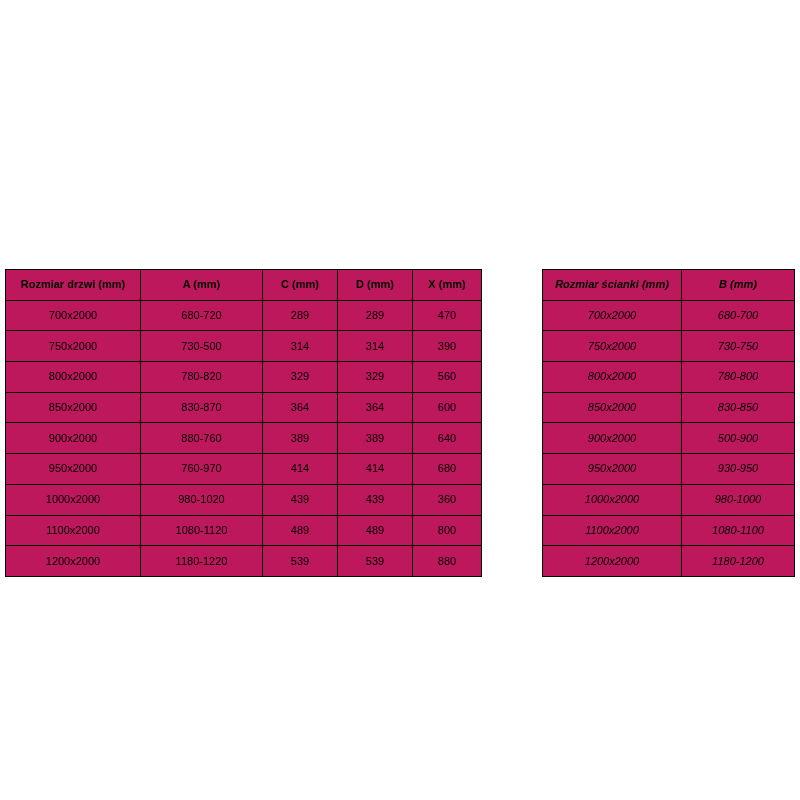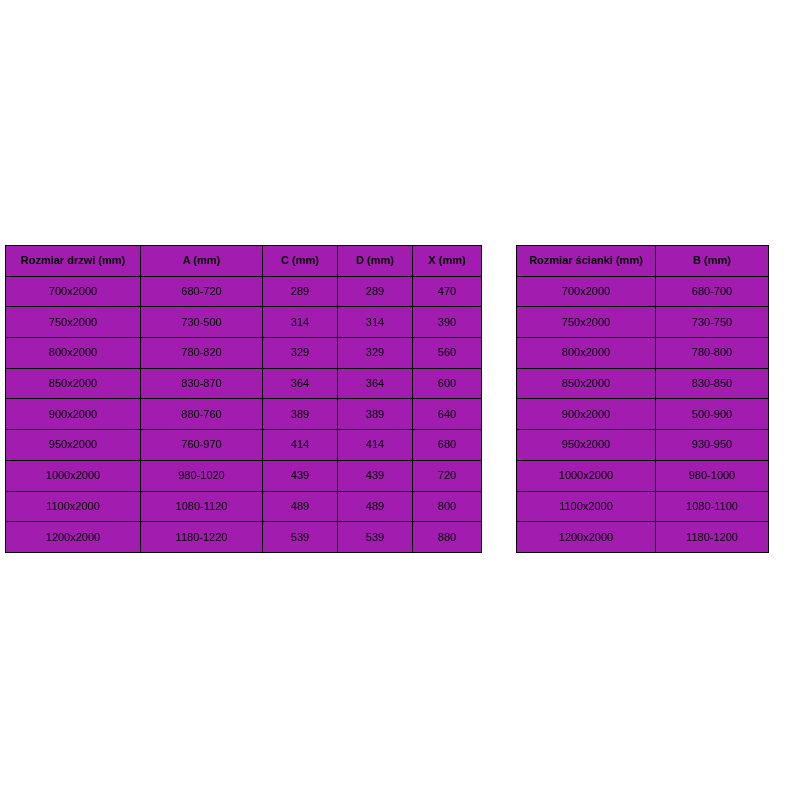--- a/index.html
+++ b/index.html
@@ -15,31 +15,33 @@
     position: relative;
     width: 800px;
     height: 800px;
     background: #ffffff;
     overflow: hidden;
   }
   table.spec {
     position: absolute;
     border-collapse: collapse;
     table-layout: fixed;
-    background: #a21caf;
+    background: #be185d;
+    margin-top: 24px;
   }
   #doors-table {
     left: 5px;
     top: 245px;
     width: 476px;
   }
   #wall-table {
-    left: 516px;
+    left: 542px;
     top: 245px;
     width: 252px;
+    font-style: italic;
   }
   table.spec th, table.spec td {
     border: 1px solid #000000;
     height: 29.7px;
     padding: 0 2px;
     text-align: center;
     vertical-align: middle;
     font-size: 11px;
     line-height: 1;
     white-space: nowrap;
@@ -115,21 +117,21 @@
           <td>760-970</td>
           <td>414</td>
           <td>414</td>
           <td>680</td>
         </tr>
         <tr>
           <td>1000x2000</td>
           <td>980-1020</td>
           <td>439</td>
           <td>439</td>
-          <td>720</td>
+          <td>360</td>
         </tr>
         <tr>
           <td>1100x2000</td>
           <td>1080-1120</td>
           <td>489</td>
           <td>489</td>
           <td>800</td>
         </tr>
         <tr>
           <td>1200x2000</td>

